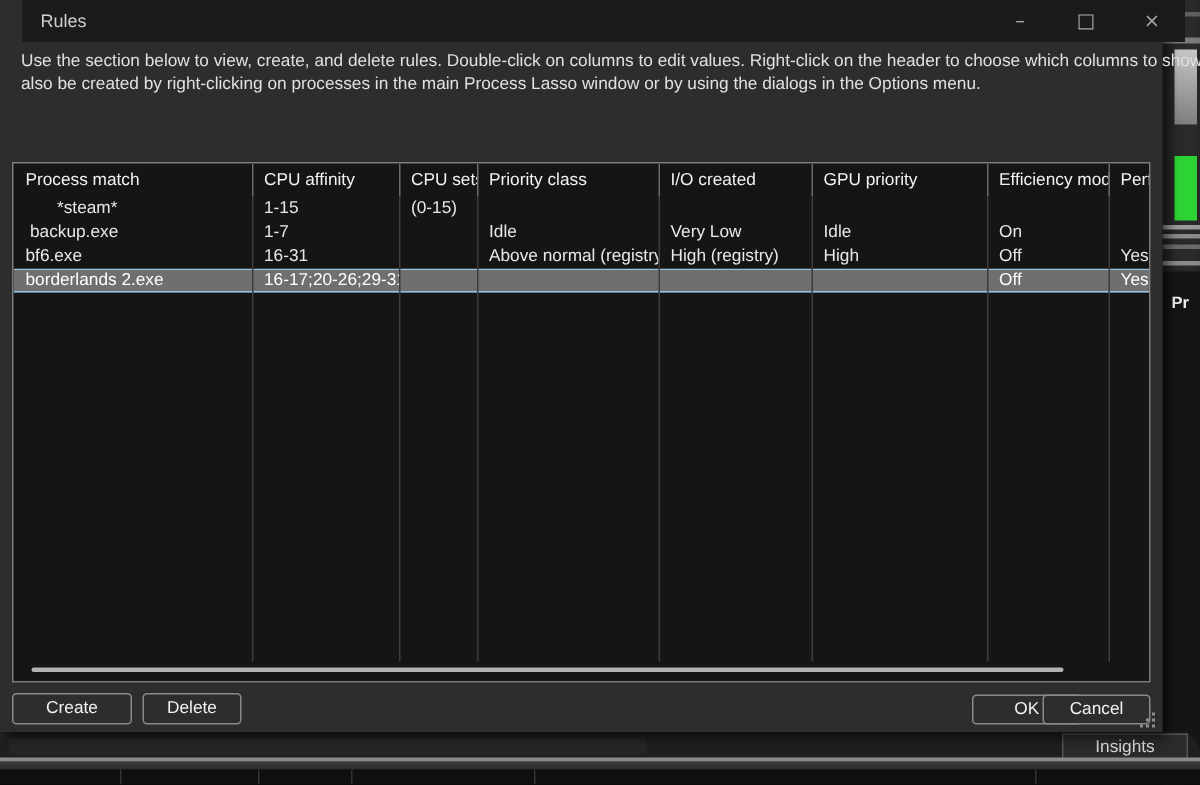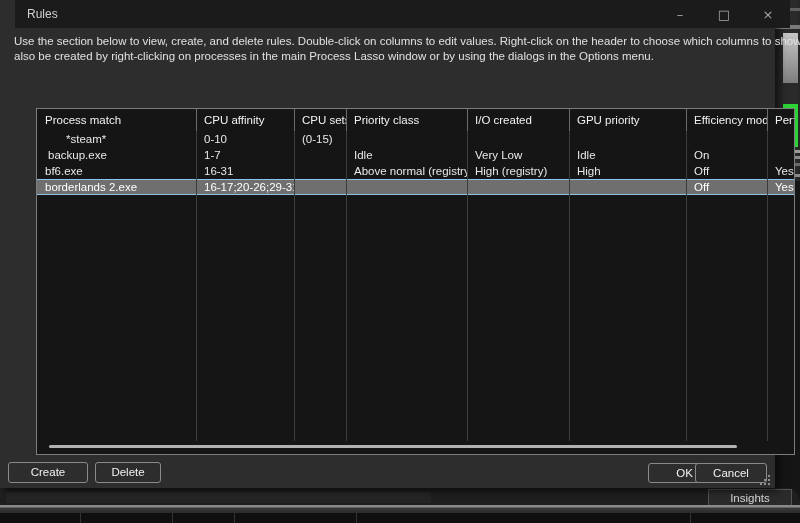--- a/index.html
+++ b/index.html
@@ -33,21 +33,21 @@
     background:#2d2d2d; box-shadow:3px 3px 8px rgba(0,0,0,0.65); }
   .titlebar { position:absolute; left:0; top:0; width:775px; height:28px;
     background:#1b1b1b; display:flex; align-items:center;margin-left:15px; }
   .title { padding-left:12px; font-size:12px; color:#cfcfcf; flex:1; }
   .winbtn { width:44px; height:28px; display:flex; align-items:center; justify-content:center;
     color:#a8a8a8; font-size:13px; font-family:"DejaVu Sans", sans-serif; }
   .desc { position:absolute; left:14px; top:34px; font-size:11.5px; line-height:15px;
     color:#e0e0e0; white-space:nowrap; }
   
   .rules-table { position:absolute; left:8px; top:108px; width:759px; height:347px;
-    background:#151515; border:1px solid #7d7d7d; overflow:hidden;margin-left:28px; }
+    background:#151515; border:1px solid #7d7d7d; overflow:hidden; }
   .thead { display:flex; height:22px; }
   .cell { padding-left:8px; overflow:hidden; white-space:nowrap; font-size:11.5px;
     flex:none; }
   .hcell { line-height:22px; color:#f2f2f2; }
   .trow { display:flex; height:16px; }
   .trow .cell { line-height:16px; color:#e8e8e8; }
   .trow.selected { background:#6f6f6f;
     box-shadow:inset 0 1px 0 #8fc3e8, inset 0 -1px 0 #8fc3e8; }
   .trow.selected .cell { color:#ffffff; }
   .gridlines { position:absolute; left:0; top:0; width:100%; height:100%; pointer-events:none; }
@@ -122,21 +122,21 @@
           <div class="cell hcell" style="width: 52px;">CPU sets</div>
           <div class="cell hcell" style="width: 121px;">Priority class</div>
           <div class="cell hcell" style="width: 102px;">I/O created</div>
           <div class="cell hcell" style="width: 117px;">GPU priority</div>
           <div class="cell hcell" style="width: 81px;">Efficiency mode</div>
           <div class="cell hcell" style="width: 29px;">Perfor</div>
         </div>
       <div>
           <div class="trow">
             <div class="cell" style="width: 159px; padding-left: 29px;">*steam*</div>
-            <div class="cell" style="width: 98px;">0-10</div>
+            <div class="cell" style="width: 98px;">1-15</div>
             <div class="cell" style="width: 52px;">(0-15)</div>
             <div class="cell" style="width: 121px;"></div>
             <div class="cell" style="width: 102px;"></div>
             <div class="cell" style="width: 117px;"></div>
             <div class="cell" style="width: 81px;"></div>
             <div class="cell" style="width: 29px;"></div>
           </div>
           <div class="trow">
             <div class="cell" style="width: 159px; padding-left: 11px;">backup.exe</div>
             <div class="cell" style="width: 98px;">1-7</div>

